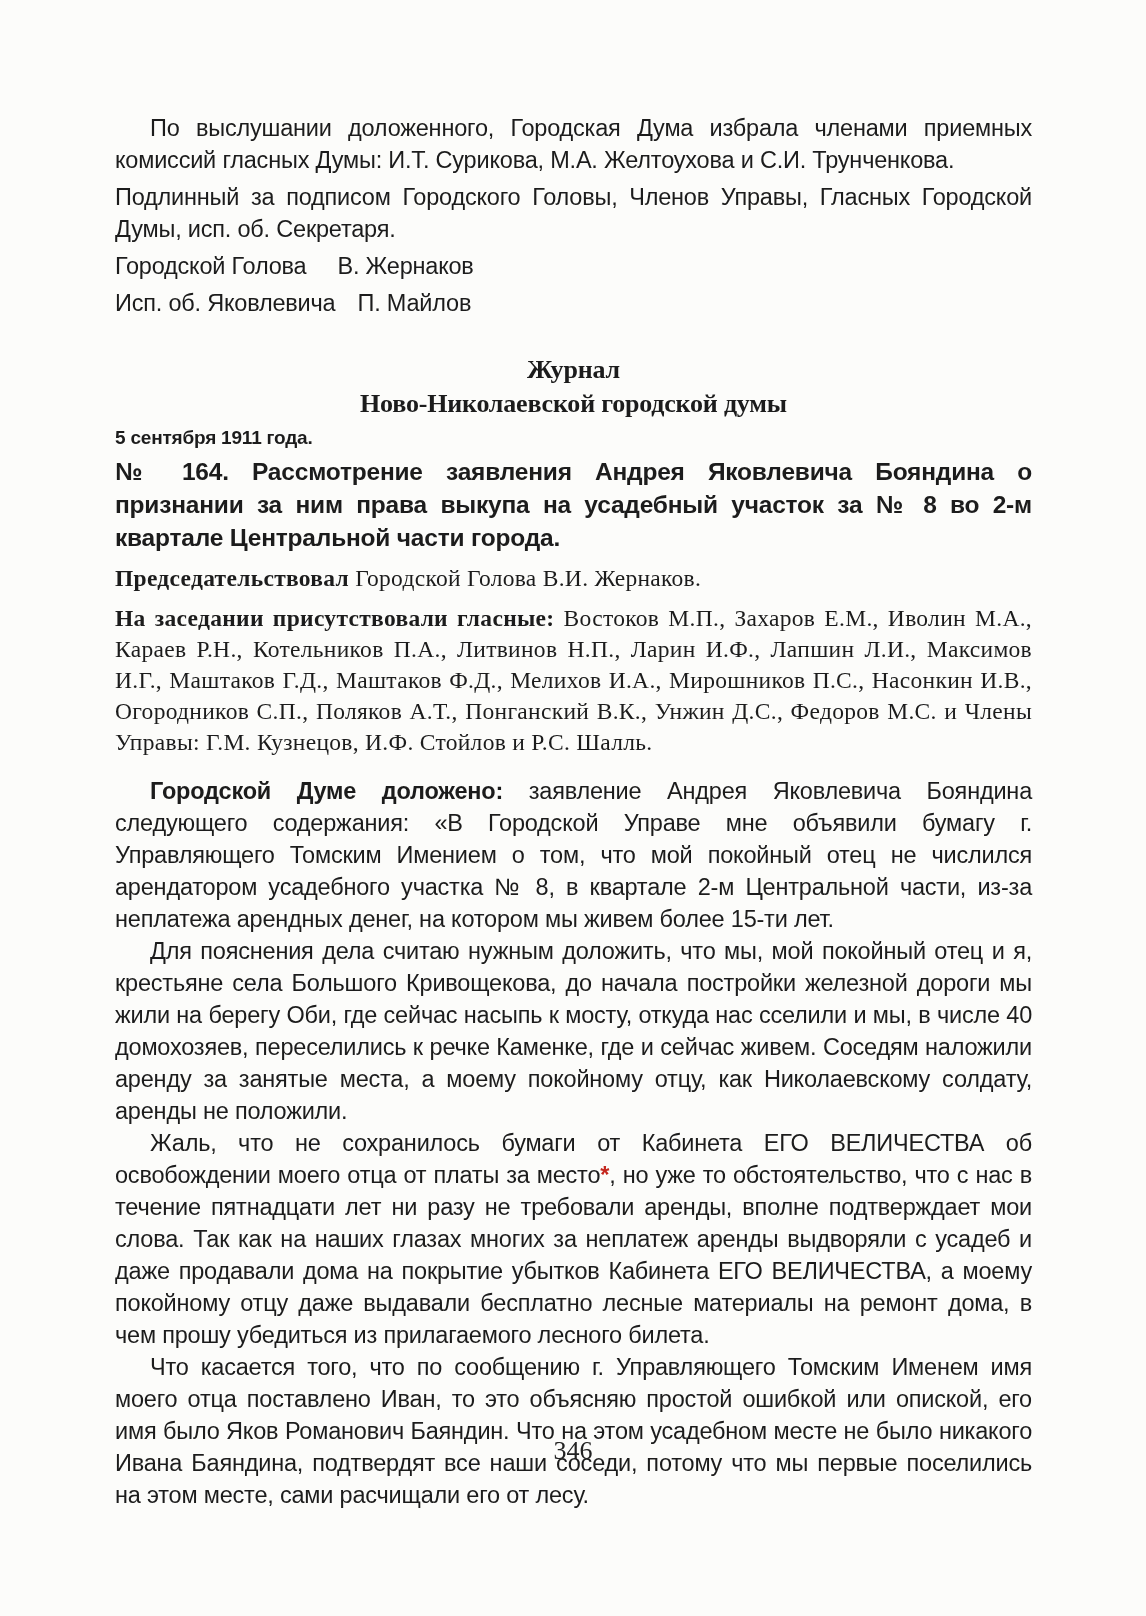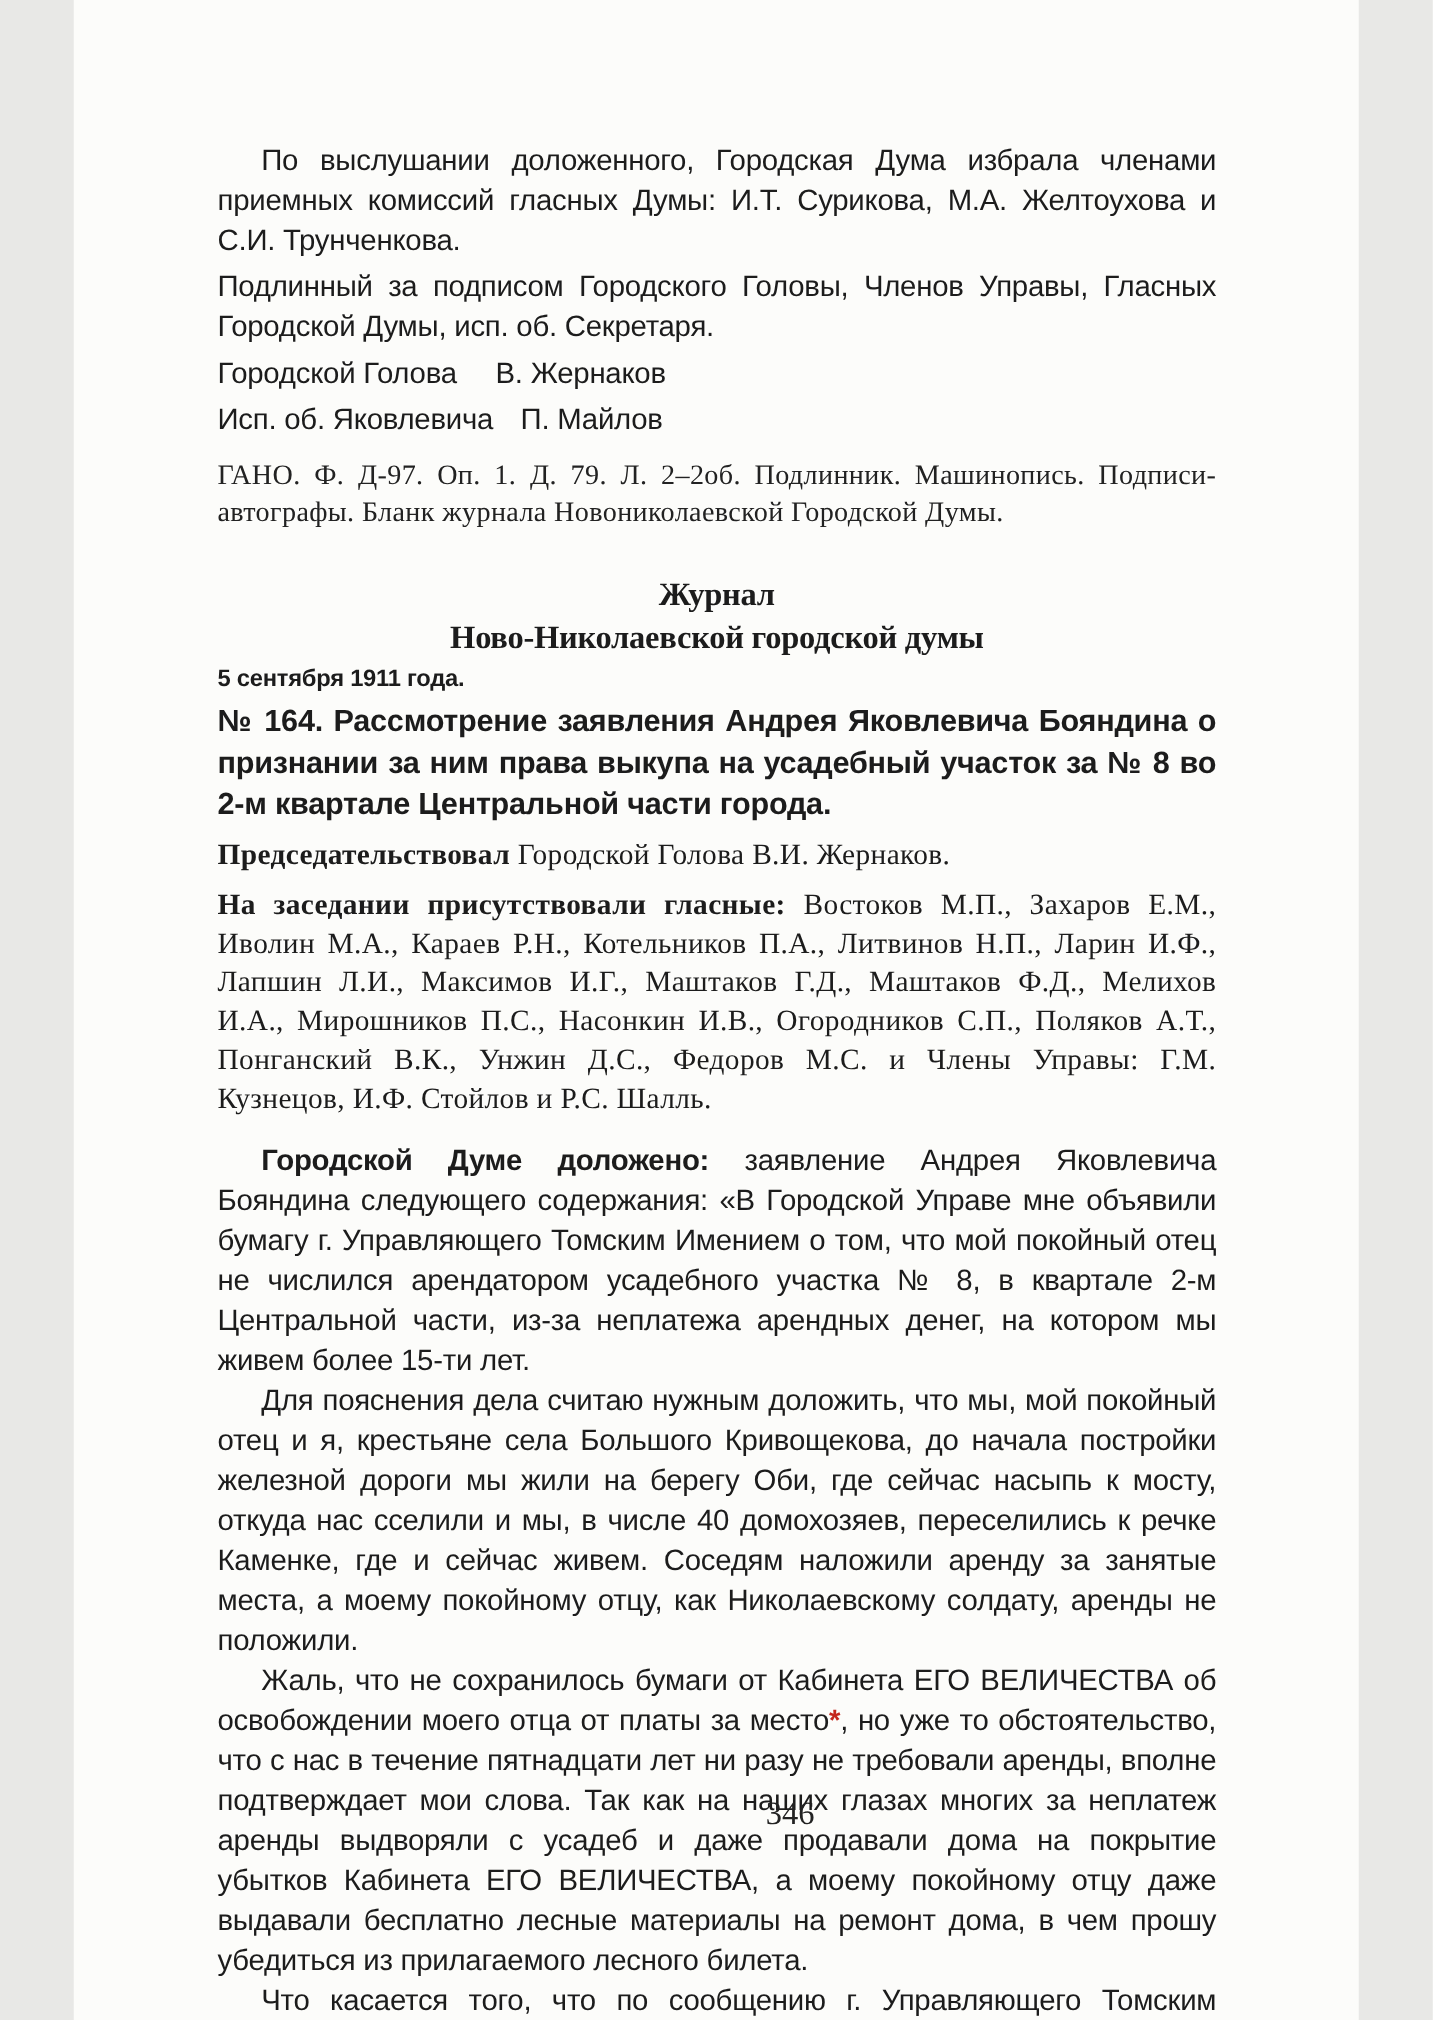--- a/index.html
+++ b/index.html
@@ -1,18 +1,18 @@
 <!DOCTYPE html>
 <html lang="ru"><head>
 <meta charset="utf-8">
 <style>
   html, body { margin: 0; padding: 0; background: #e8e8e6; }
   .page {
     position: relative;
-    width: 1028px;
+    width: 1146px;
     height: 1616px;
     margin: 0 auto;
     background: #fcfcfa;
     color: #1c1c1c;
     box-sizing: border-box;
     padding: 112px 114px 0 115px;
     overflow: hidden;
     font-family: "Liberation Sans", "DejaVu Sans", sans-serif;
   }
   p { margin: 0; }
@@ -99,21 +99,20 @@
 
 
   <p class="sans noindent mt-sm">
     <span>Городской Голова</span><span class="sig-name-1">В. Жернаков</span>
   </p>
 
   <p class="sans noindent mt-sm">
     <span>Исп. об. Яковлевича</span><span class="sig-name-2">П. Майлов</span>
   </p>
 
-  <p class="serif citation">ГАНО. Ф. Д-97. Оп. 1. Д. 79. Л. 2–2об. Подлинник. Машинопись. Подписи-автографы. Бланк журнала Новониколаевской Городской Думы.</p>
 
   <div class="journal-block">
     <p class="heading-center">Журнал</p>
     <p class="heading-center">Ново-Николаевской городской думы</p>
     <p class="heading-left">5 сентября 1911 года.</p>
     <p class="item-title">№ 164. Рассмотрение заявления Андрея Яковлевича Бояндина о признании за ним права выкупа на усадебный участок за № 8 во 2-м квартале Центральной части города.</p>
   </div>
 
   <p class="serif noindent mt-xs">
     <span class="bold">Председательствовал</span><span> Городской Голова В.И. Жернаков.</span>

